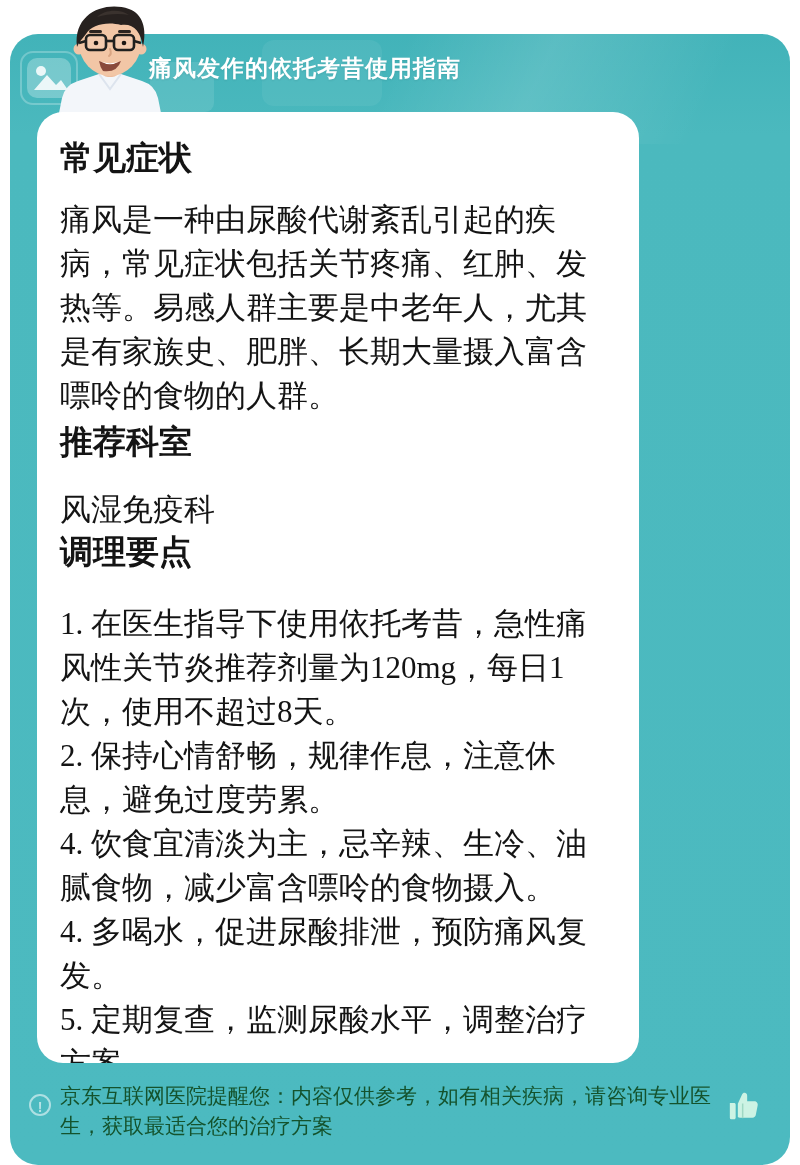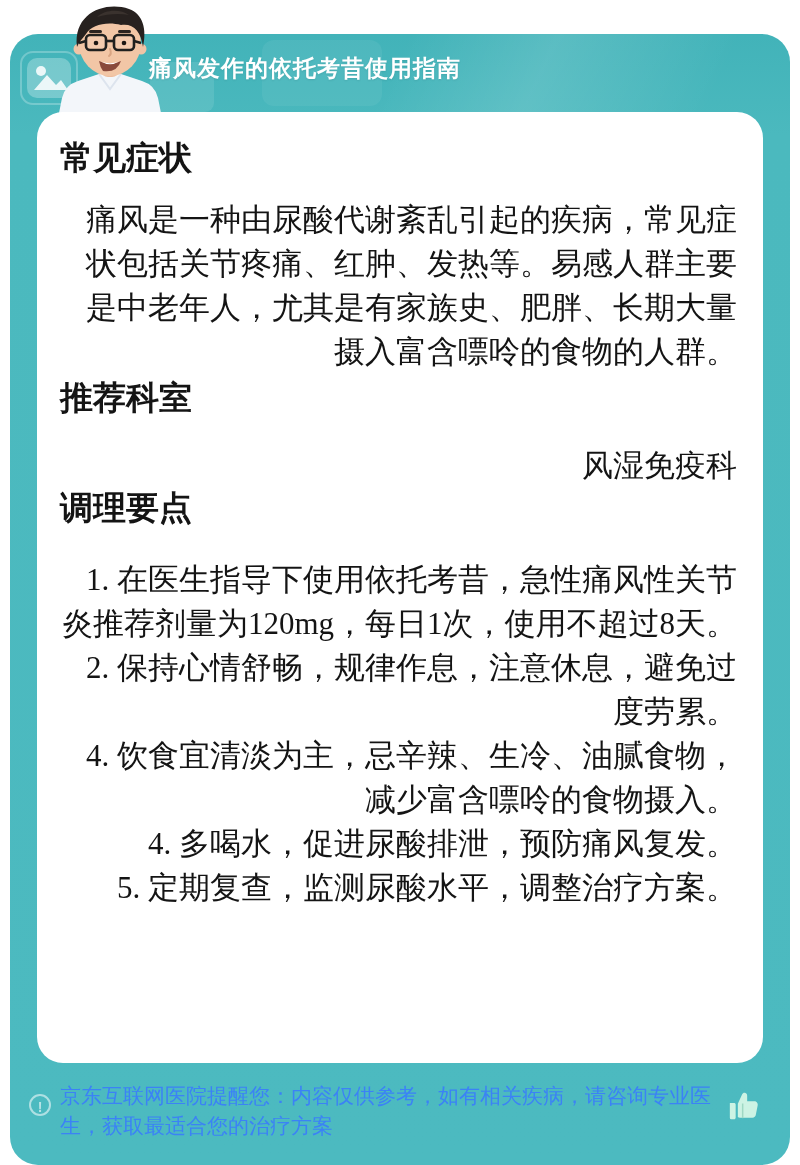--- a/index.html
+++ b/index.html
@@ -37,49 +37,48 @@
   .avatar{position:absolute;left:45px;top:1px;width:145px;height:112px;z-index:2;}
   .avatar svg{display:block;width:100%;height:100%;}
   
   .title{
     position:absolute;left:149px;top:50px;z-index:3;
     font-size:23px;font-weight:700;color:#ffffff;letter-spacing:1px;line-height:36px;
     text-shadow:0 1px 2px rgba(0,60,60,.12);white-space:nowrap;
   }
   
   .card{
-    position:absolute;left:37px;top:112px;width:726px;height:951px;
+    position:absolute;left:37px;top:112px;width:602px;height:951px;
     background:#ffffff;border-radius:26px;z-index:3;box-sizing:border-box;
     padding:0 26px 0 23px;overflow:hidden;
   }
   .sec-heading{
     margin:0;font-size:33px;line-height:40px;font-weight:700;color:#141414;
     font-family:"Liberation Sans",sans-serif;
   }
   .body-text{
     margin:0;font-size:31px;line-height:44px;color:#141414;
     font-family:"Liberation Serif",serif; 
-    text-align:right;
   }
   .h-sec0{margin-top:26px;}
   .p-sec0{margin-top:20px;}
   .h-sec1{margin-top:4px;}
   .p-sec1{margin-top:26px;}
   .h-sec2{}
   .list-item{}
   .list-item.first{margin-top:30px;}
   
   .info-icon{
     position:absolute;left:29px;top:1094px;width:22px;height:22px;border-radius:50%;
     border:2px solid rgba(255,255,255,.55);color:rgba(255,255,255,.6);z-index:2;
     font-size:14px;font-weight:700;text-align:center;line-height:22px;box-sizing:border-box;
   }
   .disclaimer{
     position:absolute;left:60px;top:1081px;width:664px;z-index:2;
-    font-size:21px;line-height:30px;color:#3b82f6;
+    font-size:21px;line-height:30px;color:#14532d;
     font-family:"Liberation Sans",sans-serif;
   }
   .thumb{position:absolute;left:724px;top:1086px;width:40px;height:40px;z-index:2;}
   .thumb svg{display:block;width:100%;height:100%;}
 </style>
 </head>
 <body>
 
 <div class="page">
 

